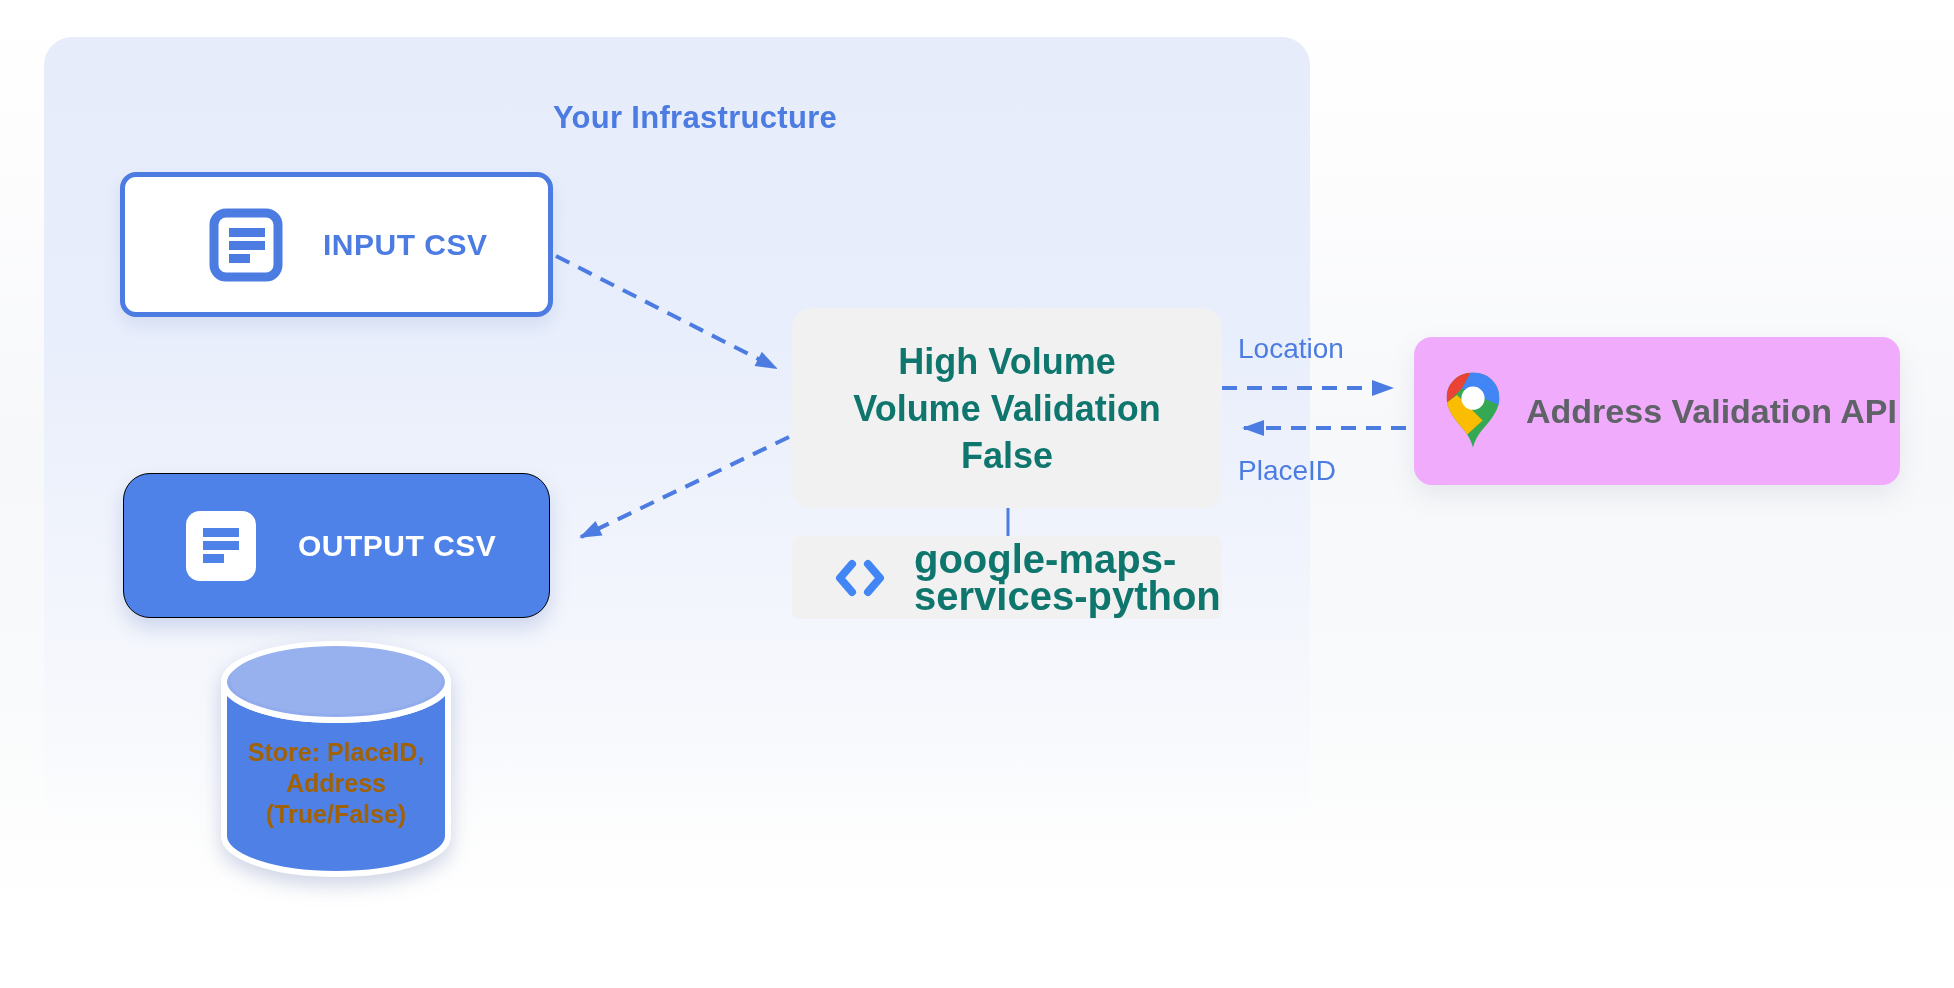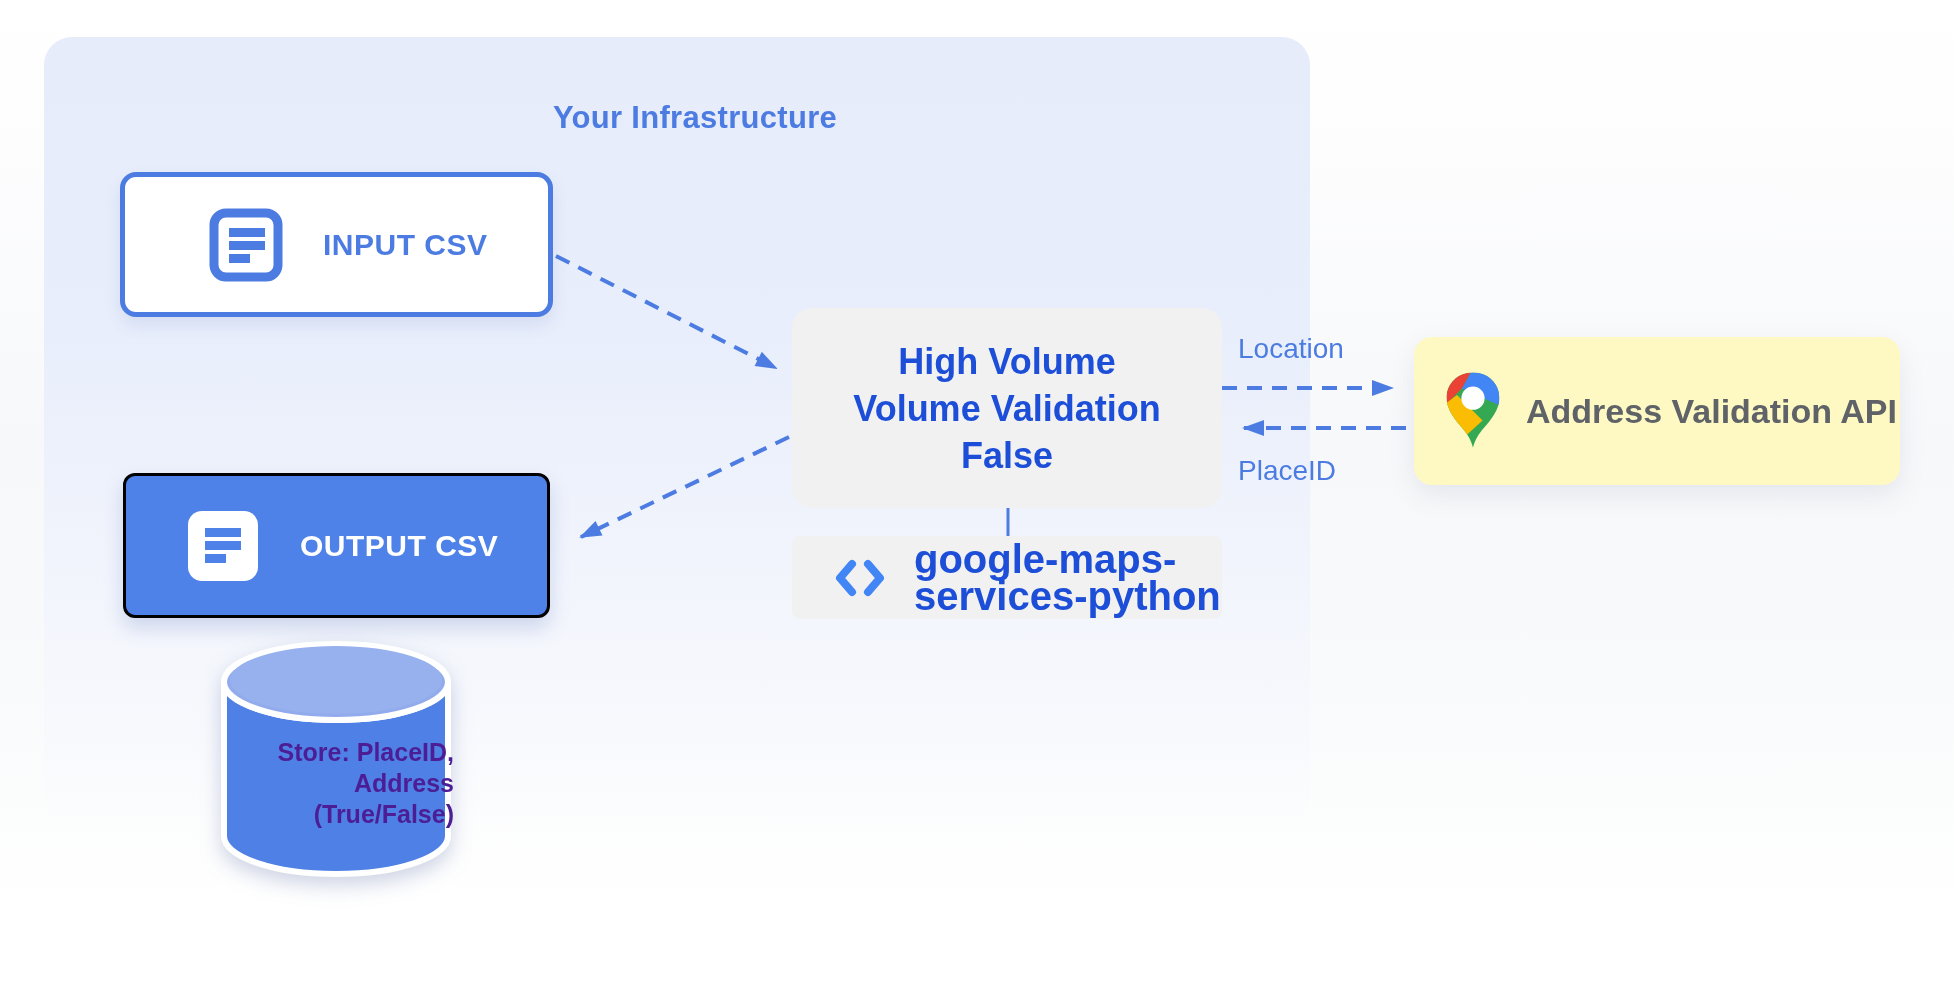--- a/index.html
+++ b/index.html
@@ -17,66 +17,66 @@
     border-radius:28px;
     background:linear-gradient(180deg,#e6ecfa 0%,#e8eefb 38%,#f1f4fc 66%,rgba(246,248,253,.85) 85%,rgba(252,253,255,.35) 100%);
   }
   .infra-title {
     position:absolute; left:0; right:0; top:63px; text-align:center;
     font-size:31px; font-weight:700; color:#4c7ce2; letter-spacing:.3px;padding-left:36px;
   }
 
   
   .gray-box { background:#f1f1f2; }
-  .dark-gray { color:#1d4ed8; }
+  .dark-gray { color:#0f766e; }
 
   .node { position:absolute; display:flex; align-items:center; }
 
   .input-csv {
     left:120px; top:172px; width:433px; height:145px;
     background:#ffffff; border:5px solid #4c7ce2; border-radius:16px;
     padding-left:84px; gap:40px;
     box-shadow:0 8px 16px rgba(70,100,180,.12);
   }
   .input-csv .label { font-size:30px; font-weight:700; color:#4c7ce2; letter-spacing:.5px; }
 
   .output-csv {
     left:123px; top:473px; width:427px; height:145px;
-    background:#4e82e8; border:3px solid #000000; border-radius:12px;
+    background:#4e82e8; border:1px solid #000000; border-radius:27px;
     padding-left:60px; gap:40px;
     box-shadow:0 10px 20px rgba(70,100,180,.22);
   }
   .output-csv .label { font-size:30px; font-weight:700; color:#ffffff; letter-spacing:.5px; }
 
   .script-box {
     left:792px; top:308px; width:430px; height:200px;
     border-radius:20px; flex-direction:column; justify-content:center;
     text-align:center;
   }
   .script-box .line { font-size:36px; font-weight:700; line-height:47px; }
 
   .library-box {
     left:792px; top:536px; width:430px; height:83px;
     border-radius:8px; padding-left:42px; gap:28px;
   }
   .library-box .line { font-size:40px; font-weight:700; line-height:37px; }
 
   .api-box {
     left:1414px; top:337px; width:486px; height:148px;
-    background:#fef9c3; border-radius:18px; padding-left:30px; gap:24px;
+    background:#f0abfc; border-radius:18px; padding-left:30px; gap:24px;
     box-shadow:0 10px 26px rgba(90,105,140,.12);
   }
   .api-box .label { font-size:34px; font-weight:700; color:#5f6368; }
 
   
   .datastore { position:absolute; left:218px; top:638px; width:236px; height:242px; }
   .datastore svg { position:absolute; inset:0; filter:drop-shadow(0 8px 10px rgba(80,100,160,.28)); }
   .datastore .text {
-    position:absolute; left:0; top:99px; width:100%; text-align:right;
-    color:#4c1d95; font-size:25px; font-weight:700; line-height:31px;
+    position:absolute; left:0; top:99px; width:100%; text-align:center;
+    color:#a16207; font-size:25px; font-weight:700; line-height:31px;
   }
 
   
   .edge-label {
     position:absolute; width:160px; text-align:left;
     font-size:28px; font-weight:400; color:#4c7ce2;
   }
   .edge-label.location { left:1238px; top:333px; }
   .edge-label.placeid  { left:1238px; top:455px; }
 

